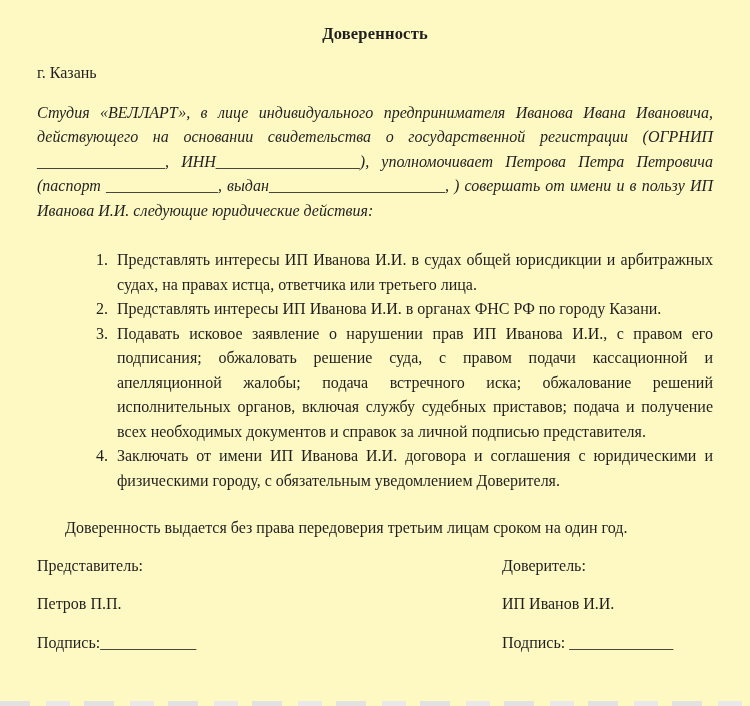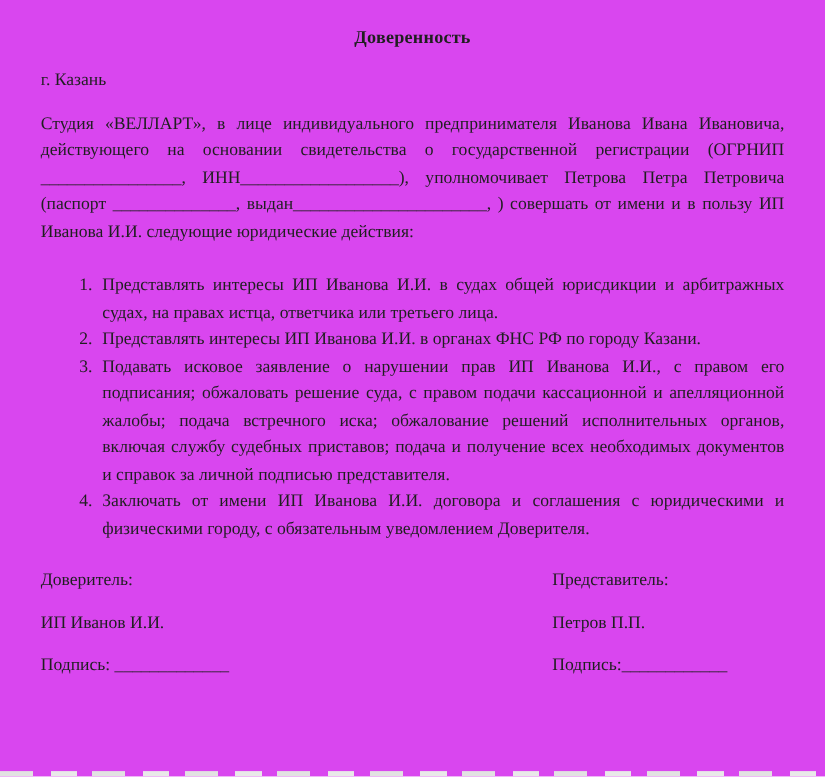--- a/index.html
+++ b/index.html
@@ -4,21 +4,21 @@
 <style>
   html, body {
     margin: 0;
     padding: 0;
     background: #ffffff;
   }
   .page {
     position: relative;
     width: 750px;
     height: 706px;
-    background: #d946ef;
+    background: #fef9c3;
     box-sizing: border-box;
     padding: 24px 37px 0 37px;
     overflow: hidden;
     font-family: "Liberation Serif", "DejaVu Serif", serif;
     font-size: 16px;
     color: #1f1f1f;
     line-height: 24.5px;
   }
   .doc-title {
     margin: 0 0 17px 0;
@@ -31,29 +31,31 @@
   .header-row {
     display: flex;
     justify-content: space-between;
     align-items: baseline;
     margin: 4px 0 15px 0;
     white-space: nowrap;
   }
   .intro {
     margin: 0 0 25px 0;
     text-align: justify;
+    font-style: italic;
   }
   .powers-list {
     margin: 0 0 23px 0;
     padding: 0 0 0 51px;
     list-style: decimal;
   }
   .powers-list li {
     text-align: justify;
     padding-left: 5px;
+    margin-left: 24px;
   }
   .term-clause {
     margin: 0 0 13px 0;
     text-indent: 28px;
     text-align: justify;
   }
   .sig-grid {
     display: grid;
     grid-template-columns: 465px 1fr;
     margin-top: 11px;
@@ -93,30 +95,31 @@
 
   <p class="intro">Студия «ВЕЛЛАРТ», в лице индивидуального предпринимателя Иванова Ивана Ивановича, действующего на основании свидетельства о государственной регистрации (ОГРНИП ________________, ИНН__________________), уполномочивает Петрова Петра Петровича (паспорт ______________, выдан______________________, ) совершать от имени и в пользу ИП Иванова И.И. следующие юридические действия:</p>
 
   <ol class="powers-list">
     <li>Представлять интересы ИП Иванова И.И. в судах общей юрисдикции и арбитражных судах, на правах истца, ответчика или третьего лица.</li>
     <li>Представлять интересы ИП Иванова И.И. в органах ФНС РФ по городу Казани.</li>
     <li>Подавать исковое заявление о нарушении прав ИП Иванова И.И., с правом его подписания; обжаловать решение суда, с правом подачи кассационной и апелляционной жалобы; подача встречного иска; обжалование решений исполнительных органов, включая службу судебных приставов; подача и получение всех необходимых документов и справок за личной подписью представителя.</li>
     <li>Заключать от имени ИП Иванова И.И. договора и соглашения с юридическими и физическими городу, с обязательным уведомлением Доверителя.</li>
   </ol>
 
+  <p class="term-clause">Доверенность выдается без права передоверия третьим лицам сроком на один год.</p>
 
   <div class="sig-grid">
+    <div class="sig-col">
+      <div class="sig-line">Представитель:</div>
+      <div class="sig-line">Петров П.П.</div>
+      <div class="sig-line">Подпись:____________</div>
+    </div>
     <div class="sig-col">
       <div class="sig-line">Доверитель:</div>
       <div class="sig-line">ИП Иванов И.И.</div>
       <div class="sig-line">Подпись: _____________</div>
-    </div>
-    <div class="sig-col">
-      <div class="sig-line">Представитель:</div>
-      <div class="sig-line">Петров П.П.</div>
-      <div class="sig-line">Подпись:____________</div>
     </div>
   </div>
 
 
   <div class="cutoff-band"></div>
 
 </div>
 
 </body></html>

